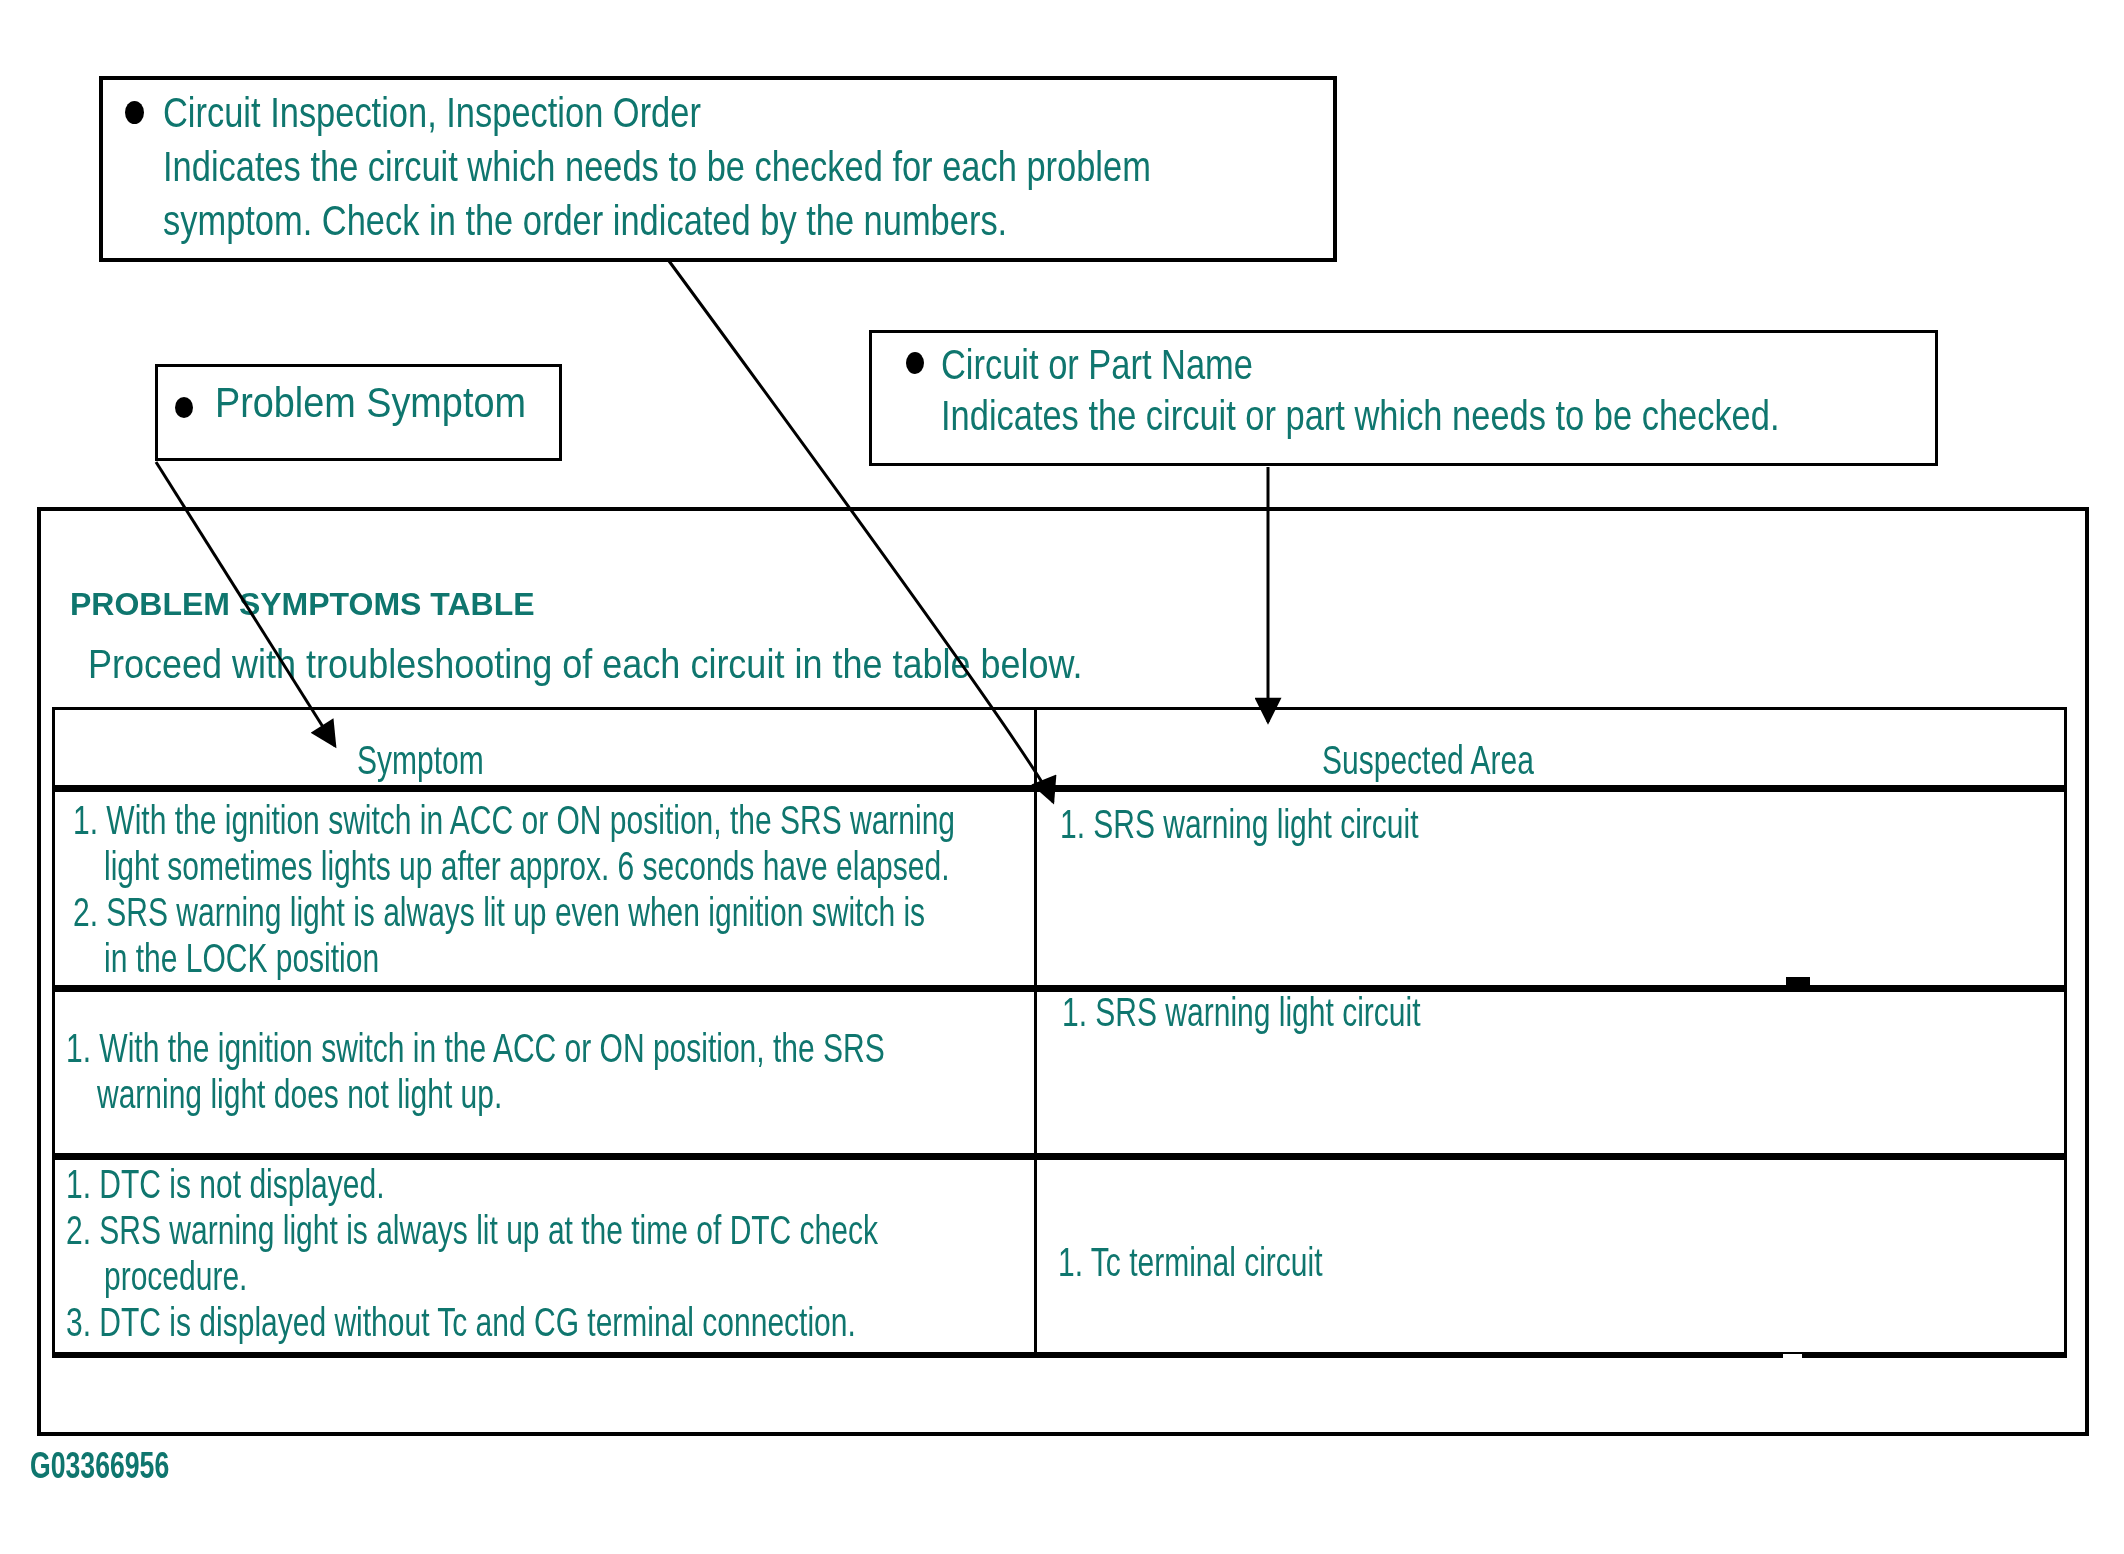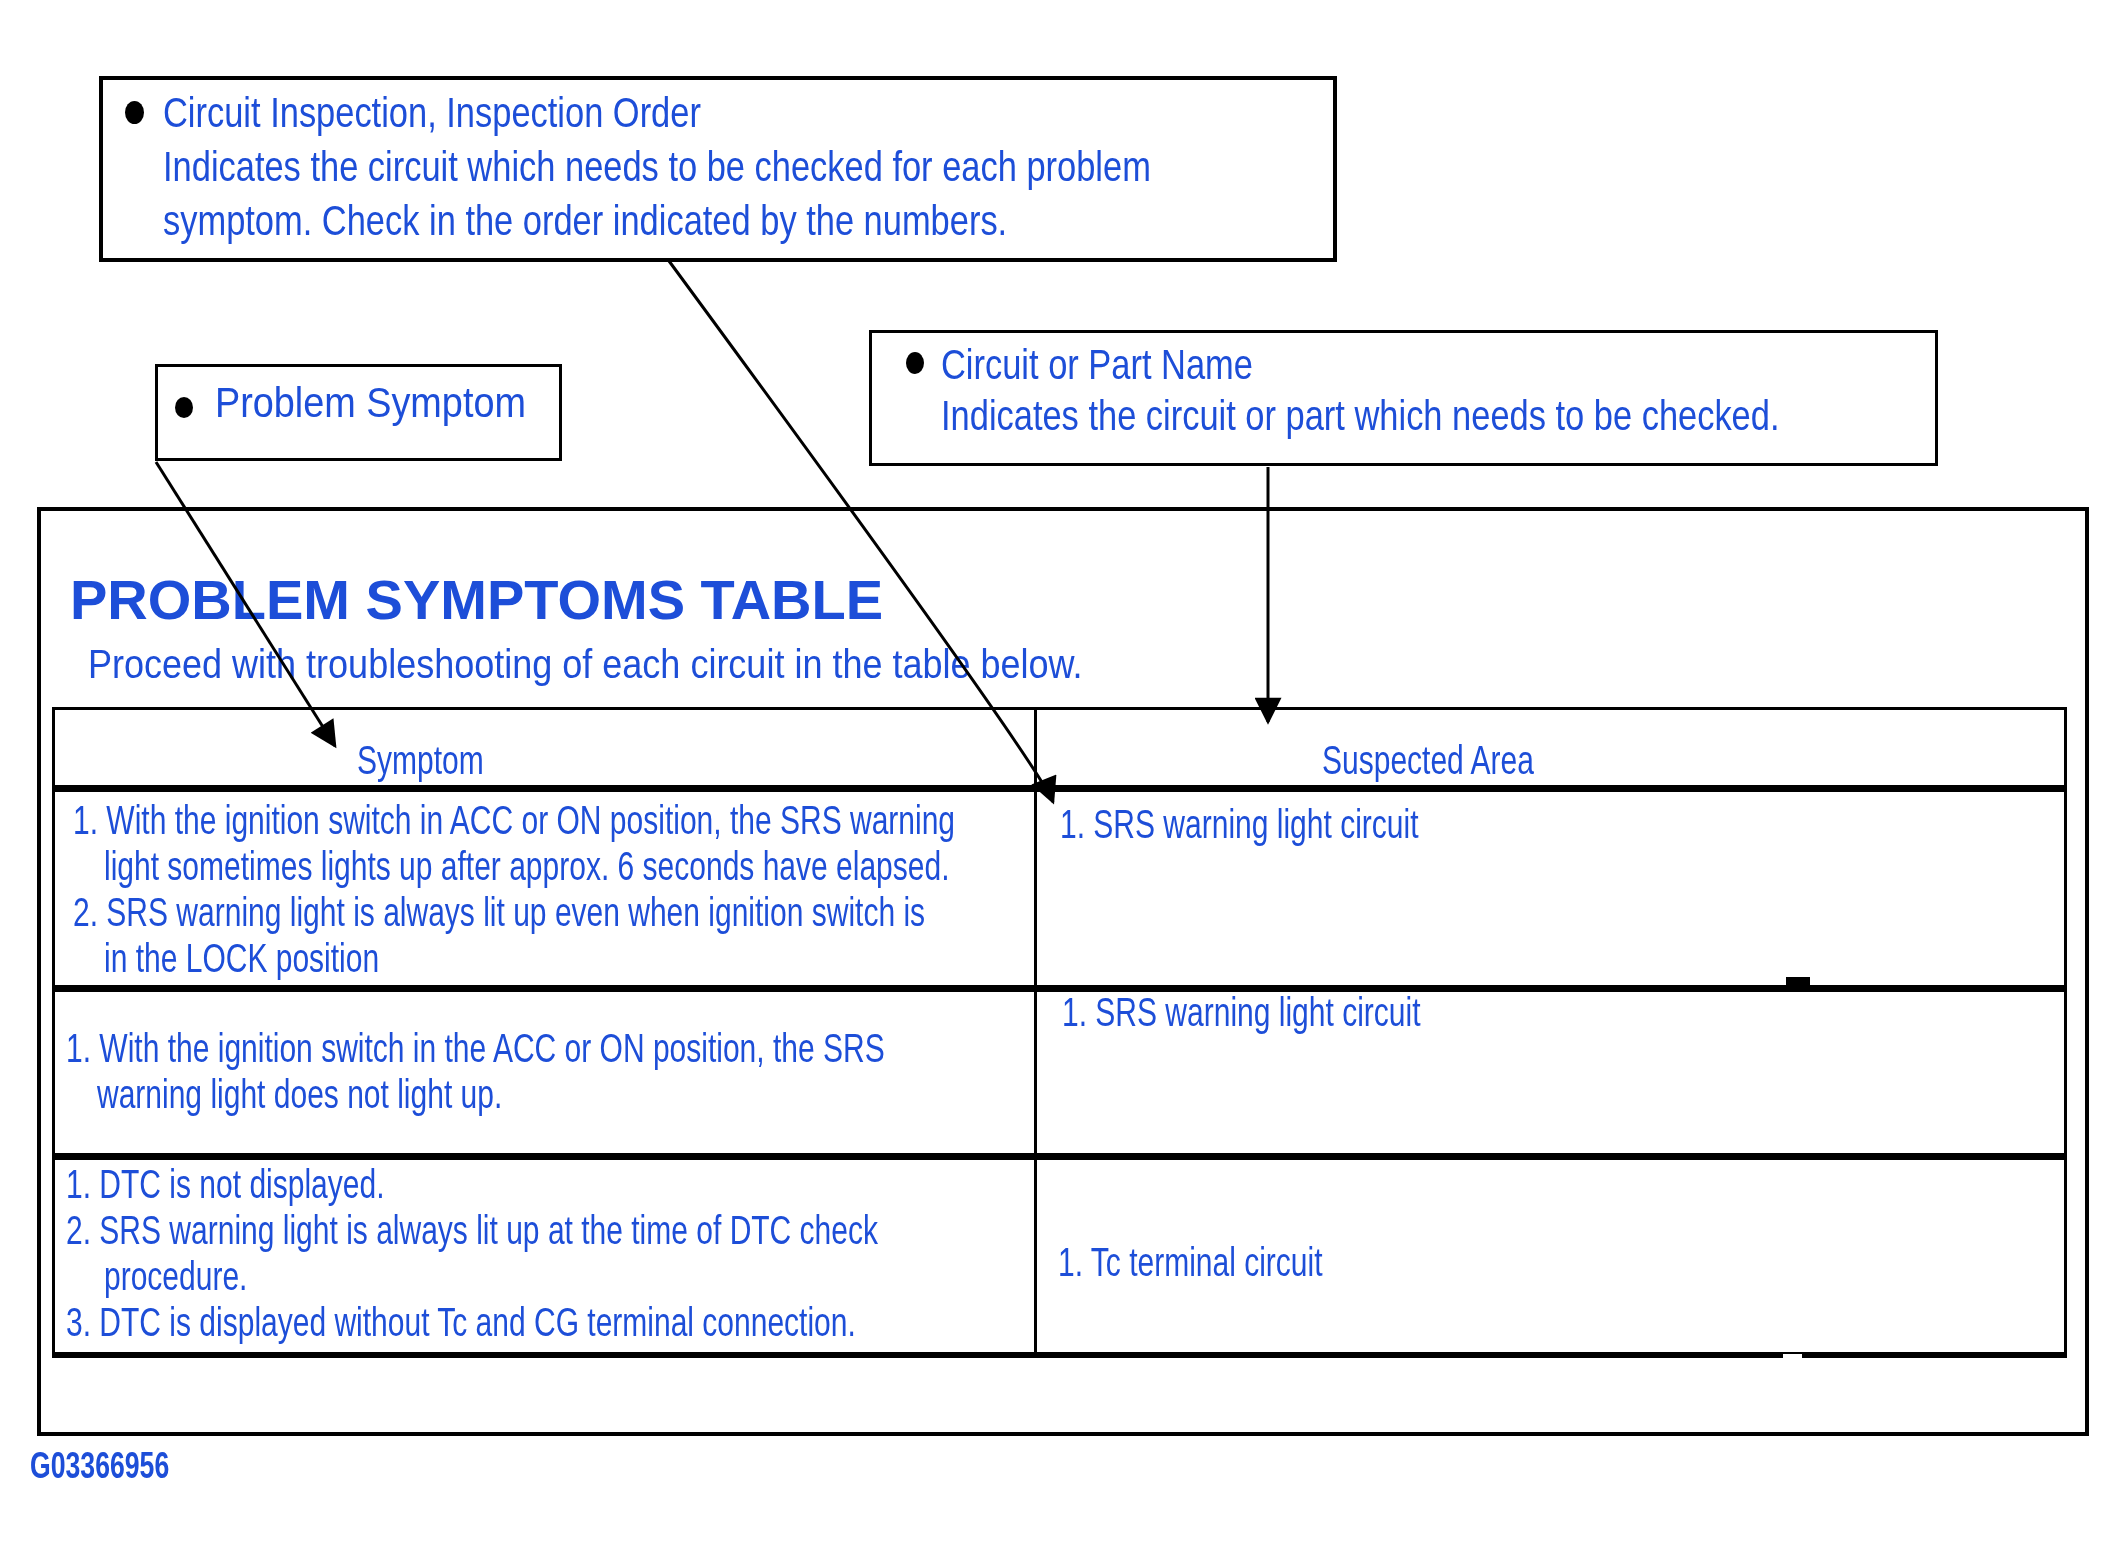--- a/index.html
+++ b/index.html
@@ -1,33 +1,33 @@
 <!DOCTYPE html>
 <html><head>
 <meta charset="utf-8">
 <style>
   html,body { margin:0; padding:0; background:#e8e8e8; }
   .canvas {
     position:relative;
     width:2124px; height:1554px;
     background:#ffffff;
     font-family:"Liberation Sans", sans-serif;
-    color:#1d4ed8;
+    color:#0f766e;
     overflow:hidden;
   }
   .box   { position:absolute; border:3px solid #000; background:#fff; box-sizing:border-box; }
   .box-thick { border-width:4px; }
   .bullet{ position:absolute; background:#000; border-radius:50%; }
   
   .ctx { position:absolute; font-size:42px; line-height:1; white-space:nowrap;
          transform:scaleX(0.82); transform-origin:0 0; }
   .tx  { position:absolute; font-size:40px; line-height:1; white-space:nowrap;
          transform:scaleX(0.75); transform-origin:0 0; }
-  .panel-title { position:absolute; font-size:56px; font-weight:bold; line-height:1;
-                 white-space:nowrap; letter-spacing:0px; }
+  .panel-title { position:absolute; font-size:32px; font-weight:bold; line-height:1;
+                 white-space:nowrap; letter-spacing:0px;margin-top:16px; }
   .panel-intro { position:absolute; font-size:40px; line-height:1; white-space:nowrap;
                  transform:scaleX(0.90); transform-origin:0 0; }
   .footer-code { position:absolute; font-size:37px; font-weight:bold; line-height:1;
                  white-space:nowrap; transform:scaleX(0.72); transform-origin:0 0; }
   .hline { position:absolute; background:#000; }
   .vline { position:absolute; background:#000; }
   .artifact-white { position:absolute; background:#fff; }
   svg.arrows { position:absolute; left:0; top:0; width:2124px; height:1554px; }
 </style>
 </head>

